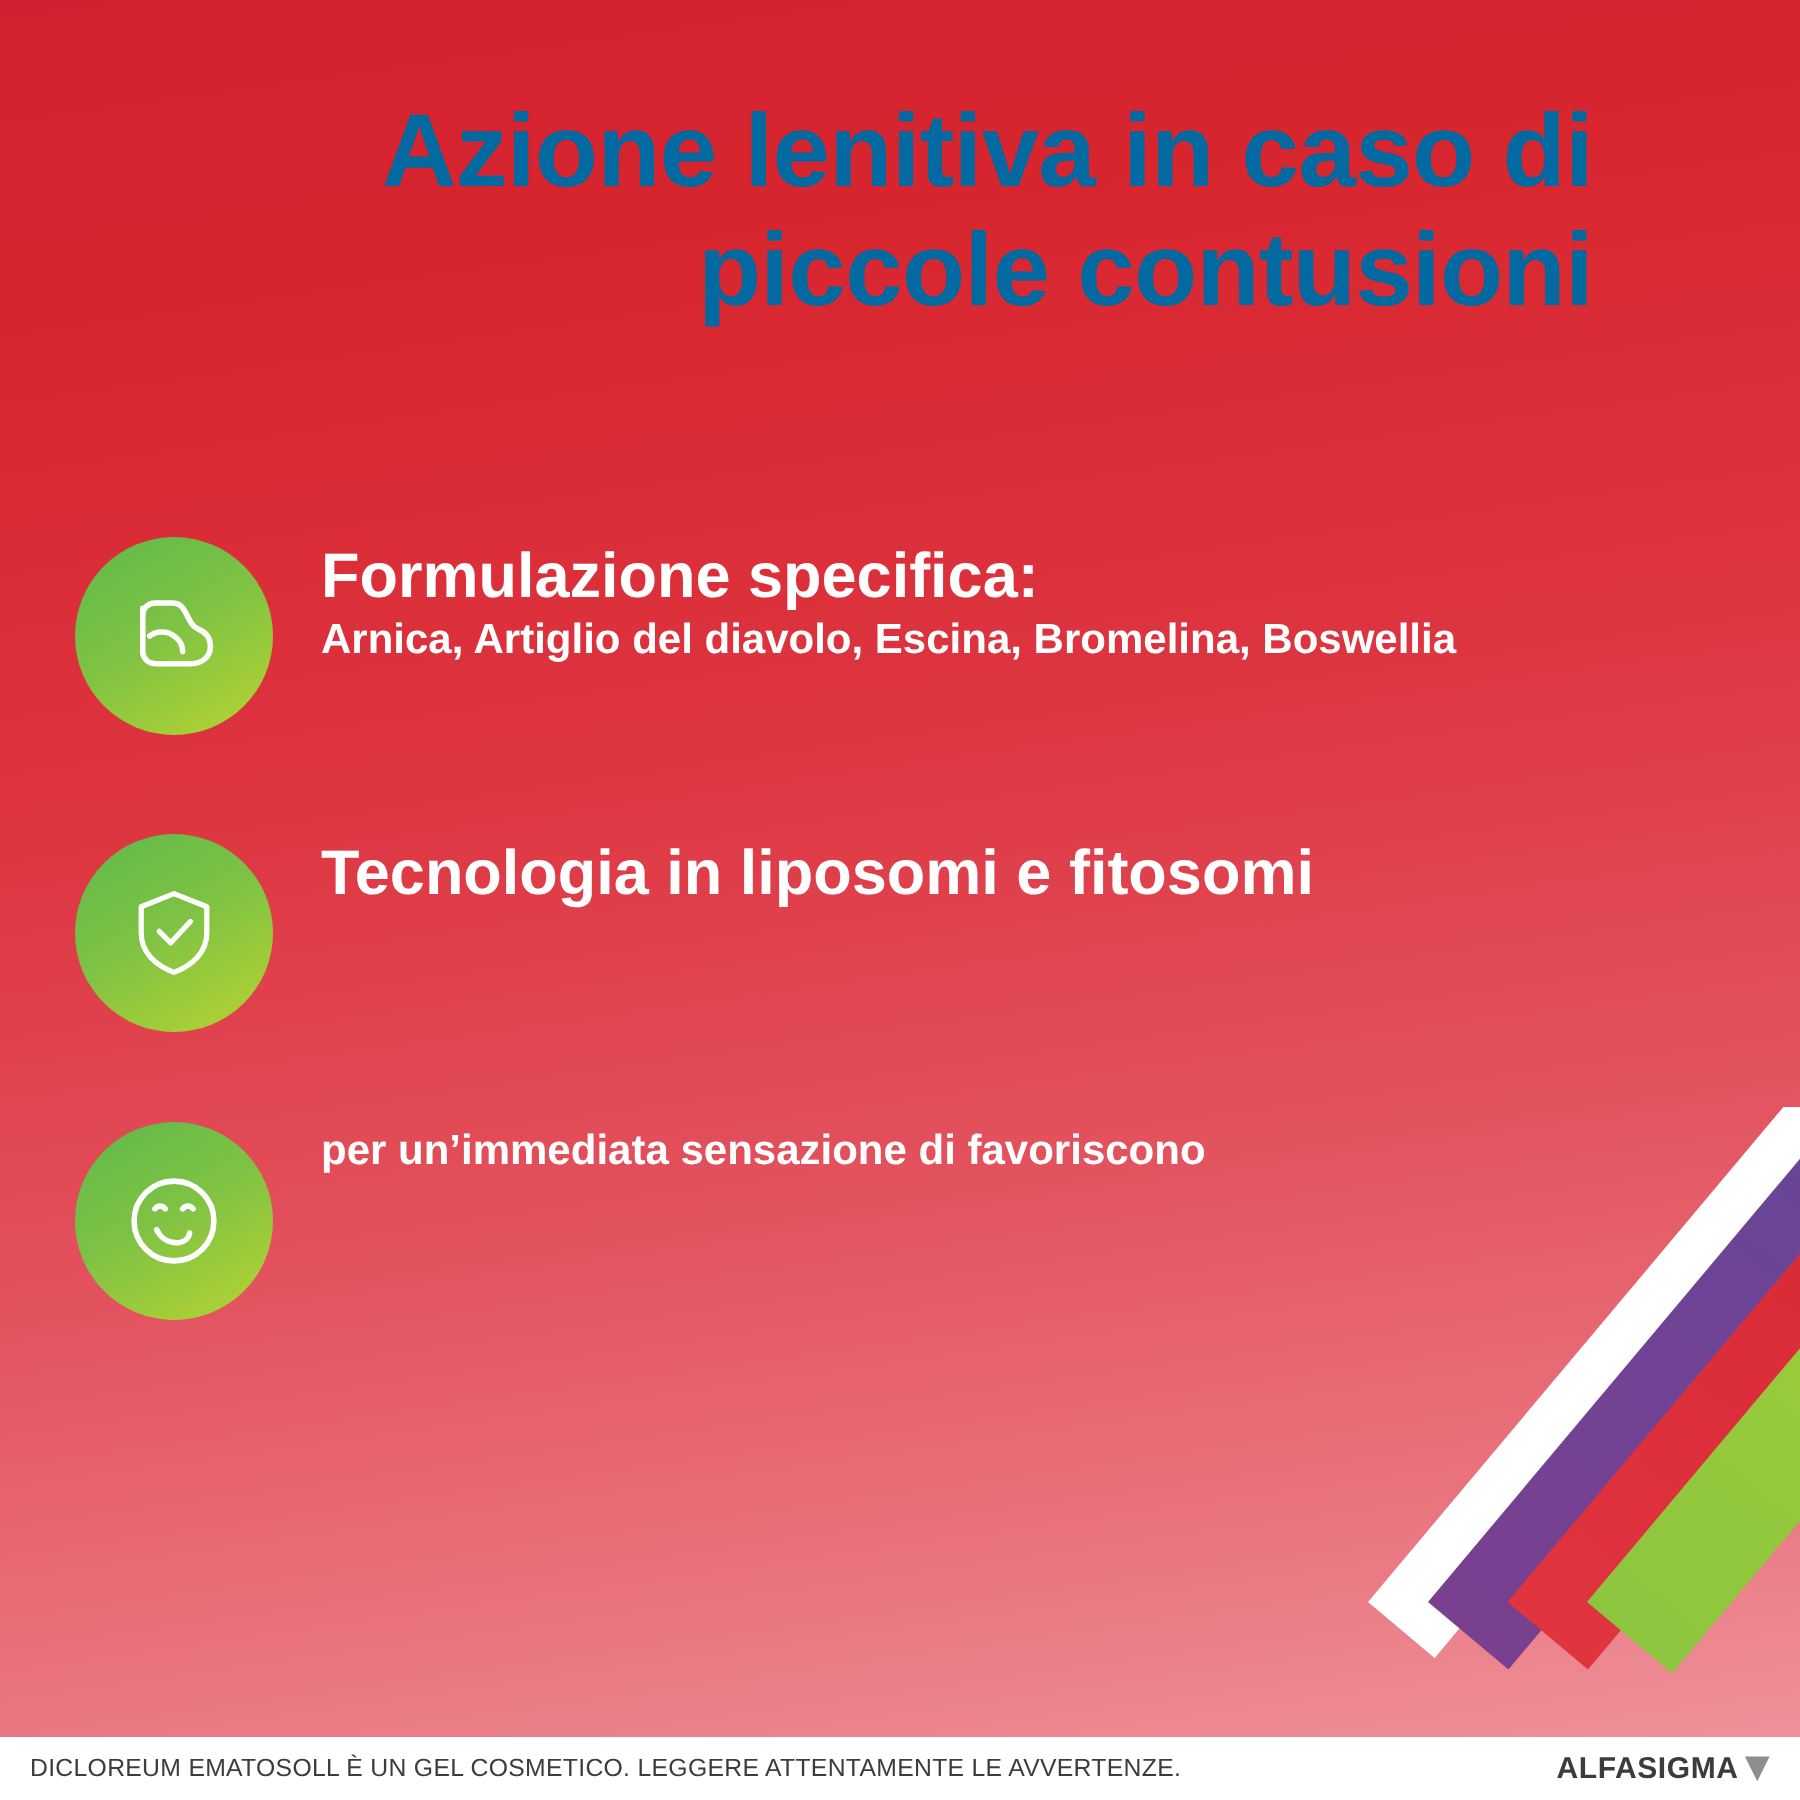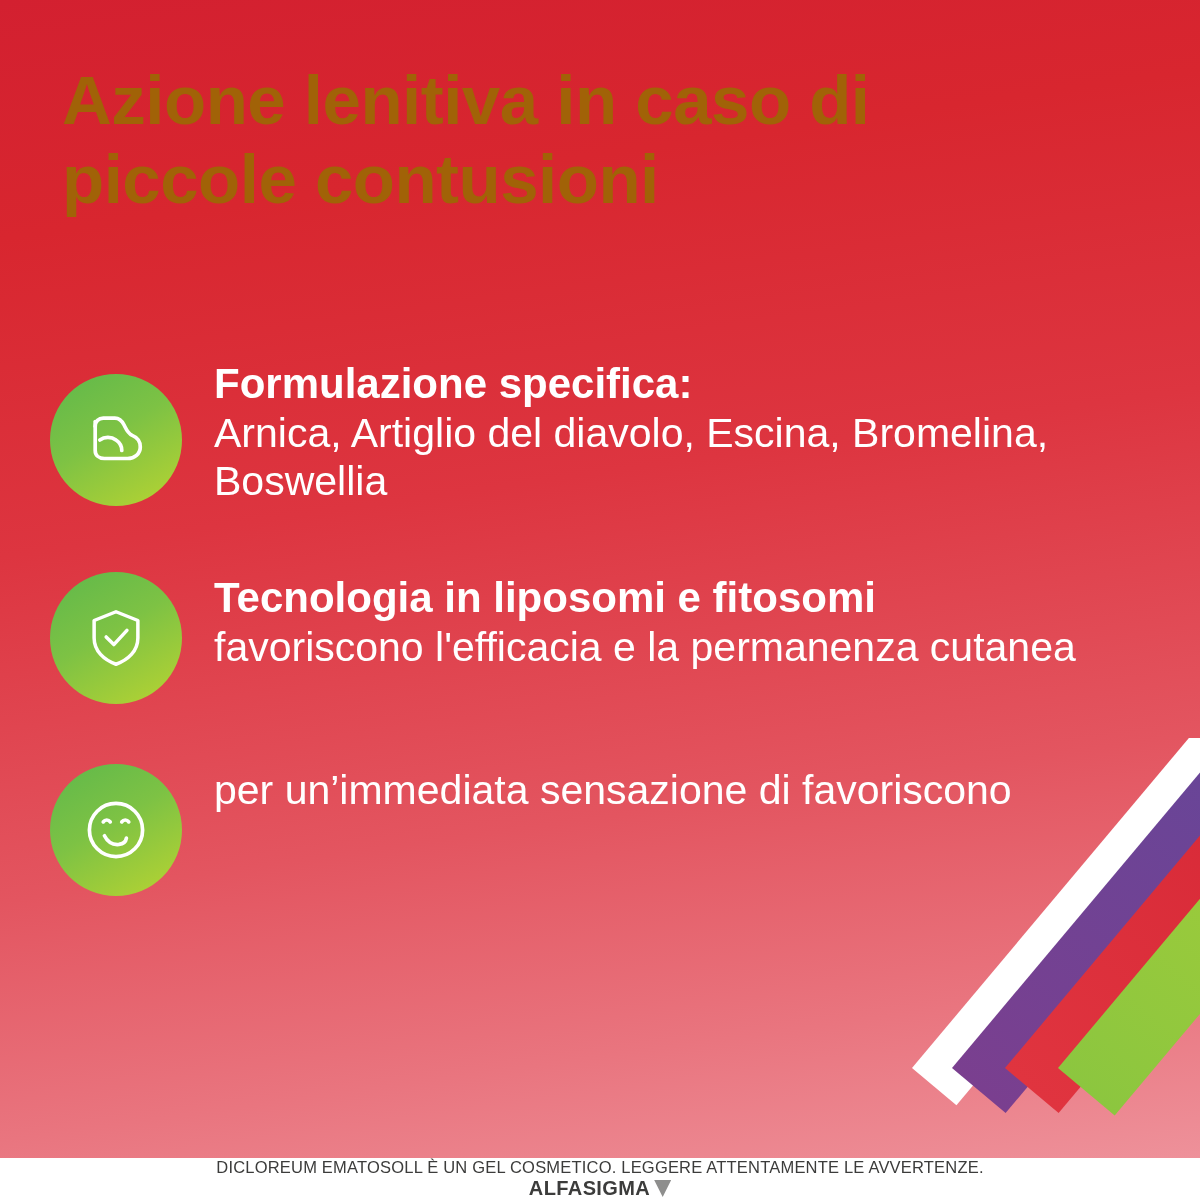--- a/index.html
+++ b/index.html
@@ -62,25 +62,26 @@
     left: 188px; top: 330px;
     transform: rotate(-50deg);
     transform-origin: 0 0;
   }
 
   .headline {
     position: absolute;
     left: 62px;
     top: 62px;
     width: 1000px;
-    color: #a16207;
+    color: #0369a1;
     font-size: 69px;
     font-weight: bold;
     line-height: 1.14;
     letter-spacing: -0.5px;
+    text-align: right;
   }
 
   .features {
     position: absolute;
     left: 50px;
     top: 352px;
     width: 1120px;
   }
   .feature {
     display: flex;
@@ -104,40 +105,39 @@
     color: #ffffff;
     padding-top: 8px;
   }
   .ftitle {
     font-size: 42px;
     font-weight: bold;
     line-height: 1.12;
     margin-bottom: 2px;
   }
   .fdesc {
-    font-size: 41px;
-    font-weight: normal;
+    font-size: 28px;
+    font-weight: bold;
     line-height: 1.18;
   }
 
   
-  .feature-1 { margin-bottom: 60px; align-items: flex-end; }
+  .feature-1 { margin-bottom: 60px; }
   .feature-2 { margin-bottom: 54px; margin-top: 16px; }
 
   .footer {
     position: absolute;
     left: 0; bottom: 0;
     width: 1200px;
     height: 42px;
     background: #ffffff;
     display: flex;
     align-items: center;
     justify-content: space-between;
     padding: 0 20px;
-    flex-direction: column;
   }
   .disclaimer {
     font-size: 16.5px;
     color: #3c3c3b;
     letter-spacing: 0.2px;
   }
   .brand {
     display: flex;
     align-items: center;
     gap: 4px;
@@ -193,21 +193,20 @@
       <div class="badge">
         <span>
           <svg width="70" height="70" viewBox="0 0 64 64" fill="none" stroke="#ffffff" stroke-width="3.2" stroke-linecap="round" stroke-linejoin="round">
             <path d="M32 8 52 16v16c0 12-9 20-20 24-11-4-20-12-20-24V16z"></path>
             <path d="M23 31l7 7 12-13"></path>
           </svg>
         </span>
       </div>
       <div class="ftext">
         <div class="ftitle">Tecnologia in liposomi e fitosomi</div>
-        <div class="fdesc">favoriscono l'efficacia e la permanenza cutanea</div>
       </div>
     </div>
 
     <div class="feature feature-3">
       <div class="badge">
         <span>
           <svg width="74" height="74" viewBox="0 0 64 64" fill="none" stroke="#ffffff" stroke-width="3.2" stroke-linecap="round" stroke-linejoin="round">
             <circle cx="32" cy="32" r="23"></circle>
             <path d="M21 25c1.6-2.2 4.4-2.2 6 0"></path>
             <path d="M37 25c1.6-2.2 4.4-2.2 6 0"></path>

